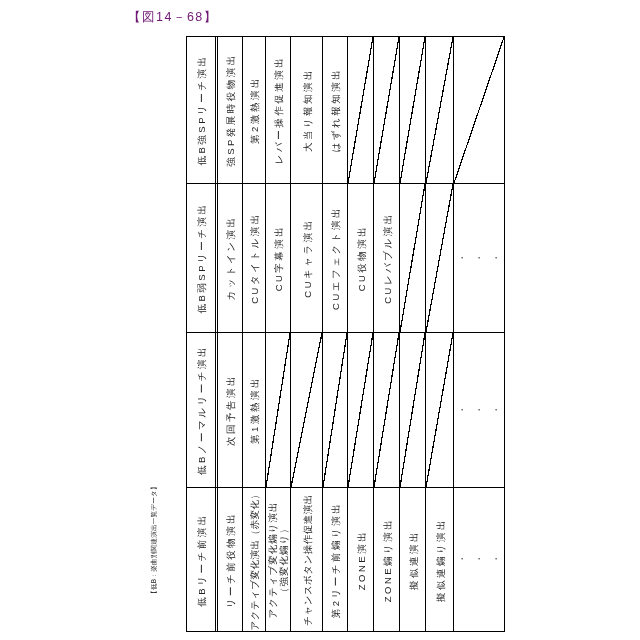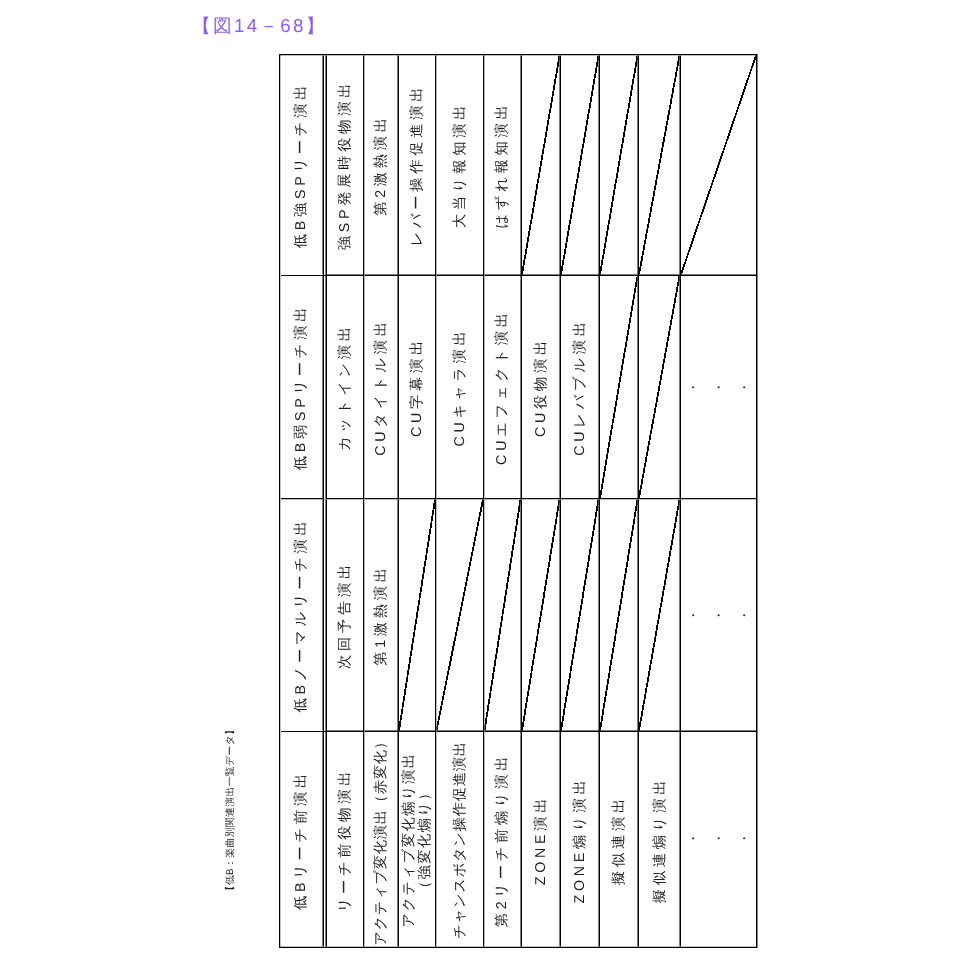--- a/index.html
+++ b/index.html
@@ -1,19 +1,19 @@
 <!DOCTYPE html>
 <html><head>
 <meta charset="utf-8">
 <style>
   html,body{margin:0;padding:0;background:#fff;}
   .page{position:relative;width:640px;height:640px;background:#ffffff;overflow:hidden;
         font-family:"Liberation Sans",sans-serif;color:#1a1a1a;}
   .fig-title{position:absolute;left:128px;top:9px;font-size:12.5px;letter-spacing:1.5px;
-             white-space:nowrap;color:#8b5cf6;}
+             white-space:nowrap;color:#701a75;}
   .caption{position:absolute;left:154px;top:540px;transform:translate(-50%,-50%) rotate(-90deg);
            font-size:6.5px;letter-spacing:.3px;white-space:nowrap;color:#222;}
   .tbl{position:absolute;left:186px;top:36px;display:grid;border:1px solid #000;background:#fff;}
   .cell{position:relative;border-right:1px solid #000;border-bottom:1px solid #000;background:#fff;}
   .cell.hd{border-right:3px double #000;}
   .cell.lastcol{border-right:none;}
   .cell.lastrow{border-bottom:none;}
   .cell.diag{background-image:linear-gradient(to bottom right,
       transparent calc(50% - .6px),#000 calc(50% - .6px),
       #000 calc(50% + .6px),transparent calc(50% + .6px));}

